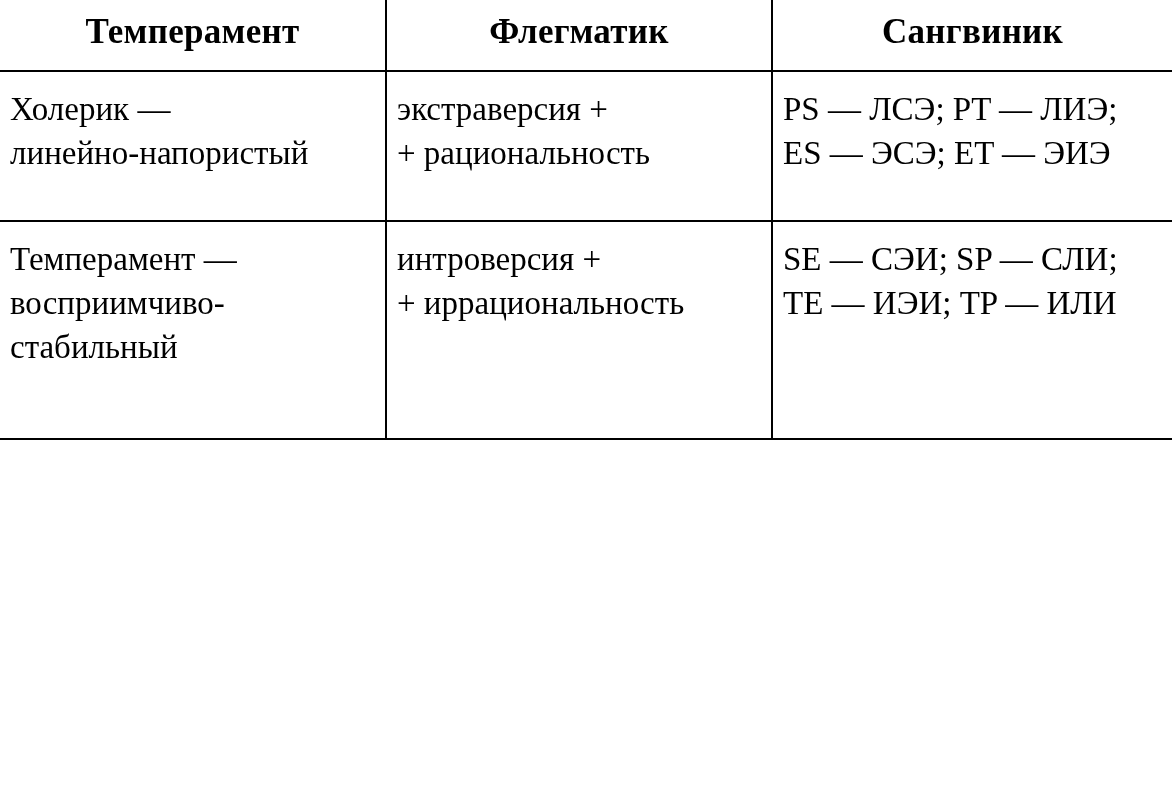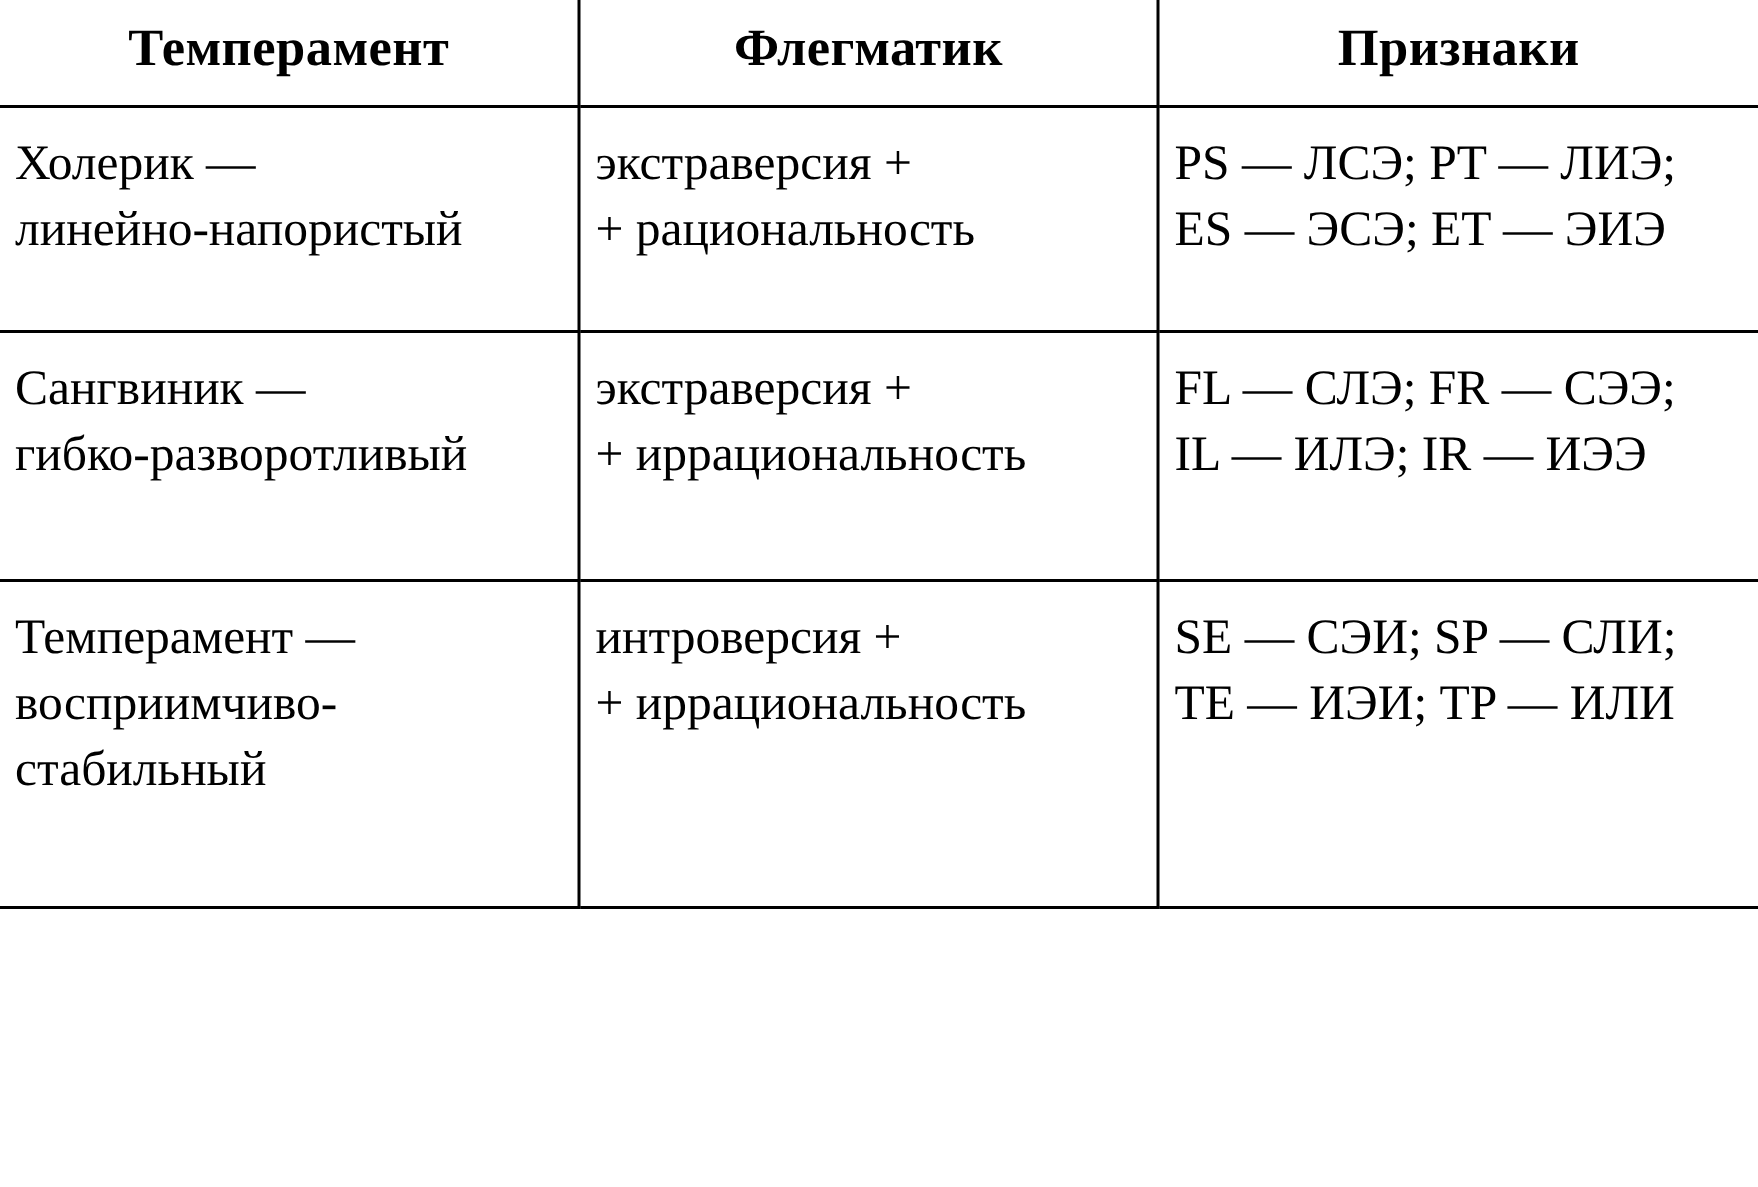--- a/index.html
+++ b/index.html
@@ -82,51 +82,37 @@
     </colgroup>
     <thead>
       <tr>
         <th class="sep">
           <span>Темперамент</span>
         </th>
         <th class="sep">
           <span>Флегматик</span>
         </th>
         <th>
-          <span>Признаки</span>
+          <span>Сангвиник</span>
         </th>
       </tr>
     </thead>
     <tbody>
       <tr class="r1">
         <td class="sep">
           <span class="cell-line">Холерик —</span>
           <span class="cell-line">линейно-напористый</span>
         </td>
         <td class="sep">
           <span class="cell-line">экстраверсия +</span>
           <span class="cell-line">+ рациональность</span>
         </td>
         <td>
           <span class="cell-line">PS — ЛСЭ; PT — ЛИЭ;</span>
           <span class="cell-line">ES — ЭСЭ; ET — ЭИЭ</span>
-        </td>
-      </tr>
-      <tr class="r2">
-        <td class="sep">
-          <span class="cell-line">Сангвиник —</span>
-          <span class="cell-line">гибко-разворотливый</span>
-        </td>
-        <td class="sep">
-          <span class="cell-line">экстраверсия +</span>
-          <span class="cell-line">+ иррациональность</span>
-        </td>
-        <td>
-          <span class="cell-line">FL — СЛЭ; FR — СЭЭ;</span>
-          <span class="cell-line">IL — ИЛЭ; IR — ИЭЭ</span>
         </td>
       </tr>
       <tr class="r4">
         <td class="sep">
           <span class="cell-line">Темперамент —</span>
           <span class="cell-line">восприимчиво-</span>
           <span class="cell-line">стабильный</span>
         </td>
         <td class="sep">
           <span class="cell-line">интроверсия +</span>

